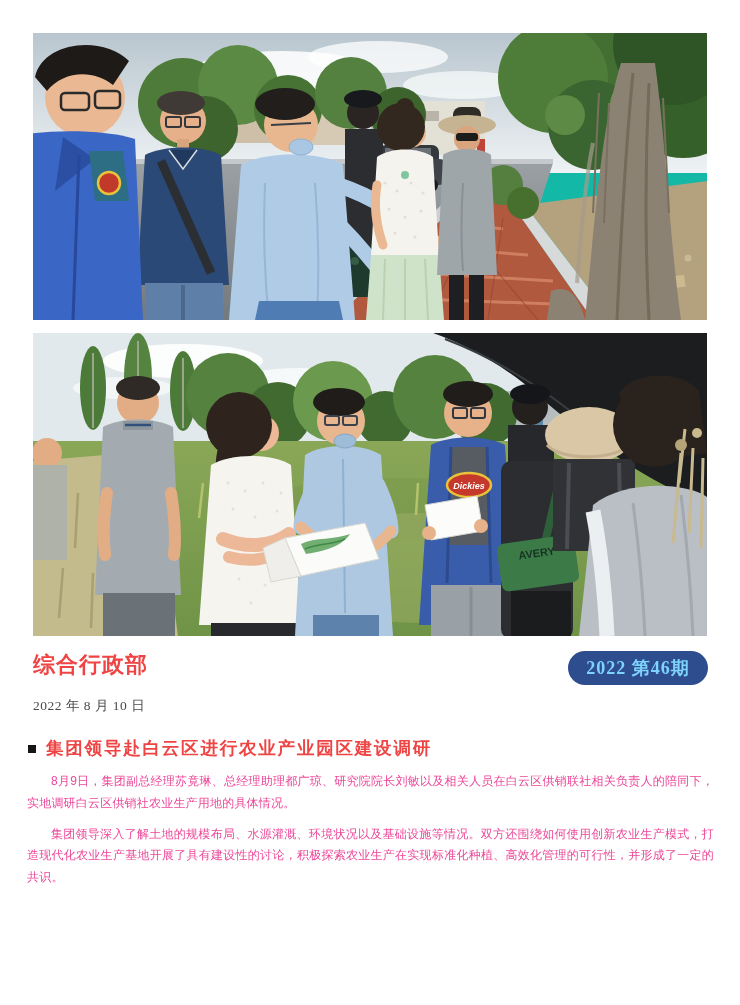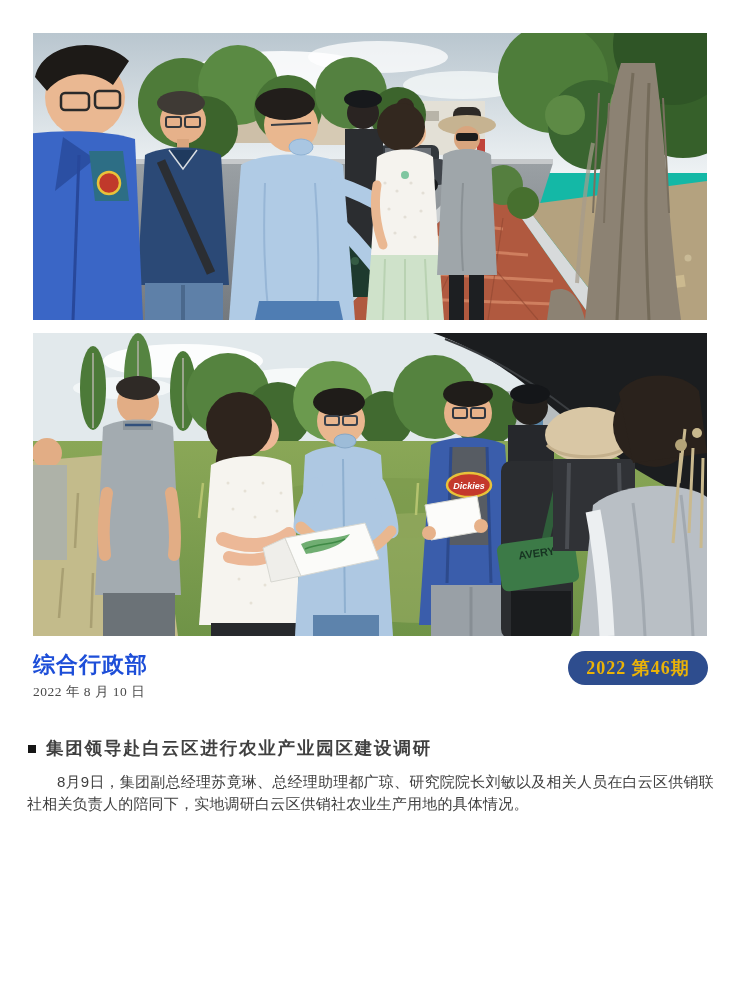--- a/index.html
+++ b/index.html
@@ -10,45 +10,45 @@
   .photo{
     position:absolute;left:33px;width:674px;overflow:hidden;background:#14b8a6;
   }
   .photo svg{display:block;width:100%;height:100%;}
   #photo-street{top:33px;height:287px;}
   #photo-field{top:333px;height:303px;}
 
   .dept-block{position:absolute;left:33px;top:652px;}
   .dept-name{
     font-family:"Liberation Serif","DejaVu Serif",serif;
-    font-size:22px;font-weight:bold;color:#1d4ed8;letter-spacing:1px;line-height:26px;
+    font-size:22px;font-weight:bold;color:#ef4444;letter-spacing:1px;line-height:26px;
   }
   .dept-date{
     font-family:"Liberation Serif","DejaVu Serif",serif;
-    font-size:13.5px;color:#4a4a4a;letter-spacing:.5px;margin-top:5px;
+    font-size:13.5px;color:#4a4a4a;letter-spacing:.5px;margin-top:19px;
   }
   .issue-badge{
     position:absolute;left:568px;top:651px;width:140px;height:34px;border-radius:17px;
     background:#2e4d8e;display:flex;align-items:center;justify-content:center;
   }
   .issue-badge span{
     font-family:"Liberation Serif","DejaVu Serif",serif;
-    font-size:18px;font-weight:bold;color:#eab308;letter-spacing:1px;
+    font-size:18px;font-weight:bold;color:#7dd3fc;letter-spacing:1px;
   }
 
   .article{position:absolute;left:27px;top:737px;width:687px;}
   .headline{display:flex;align-items:center;margin:0 0 12px 0;}
   .headline .bullet{
     width:8px;height:8px;background:#161616;margin:2px 10px 0 1px;flex:0 0 auto;
   }
   .headline .headline-text{
-    font-size:17.5px;font-weight:bold;color:#404040;letter-spacing:1.8px;line-height:22px;
+    font-size:17.5px;font-weight:bold;color:#ef4444;letter-spacing:1.8px;line-height:22px;
   }
   .article p{
-    margin:0 0 9px 0;font-size:15px;line-height:21.8px;color:#404040;
+    margin:0 0 9px 0;font-size:12px;line-height:21.8px;color:#ec4899;
     text-indent:2em;letter-spacing:.2px;text-align:justify;
   }
 </style>
 </head>
 <body>
 
 <div class="photo" id="photo-street" title="集团领导在白云区街道实地走访调研">
   <svg viewBox="0 0 674 287" preserveAspectRatio="none">
     <defs>
       <linearGradient id="sky1" x1="0" y1="0" x2="0" y2="1">
@@ -372,13 +372,14 @@
 <div class="issue-badge">
   <span>2022 第46期</span>
 </div>
 
 <div class="article">
   <div class="headline">
     <span class="bullet"></span>
     <span class="headline-text">集团领导赴白云区进行农业产业园区建设调研</span>
   </div>
   <p>8月9日，集团副总经理苏竟琳、总经理助理都广琼、研究院院长刘敏以及相关人员在白云区供销联社相关负责人的陪同下，实地调研白云区供销社农业生产用地的具体情况。</p>
+  <p>集团领导深入了解土地的规模布局、水源灌溉、环境状况以及基础设施等情况。双方还围绕如何使用创新农业生产模式，打造现代化农业生产基地开展了具有建设性的讨论，积极探索农业生产在实现标准化种植、高效化管理的可行性，并形成了一定的共识。</p>
 </div>
 
 </body></html>

